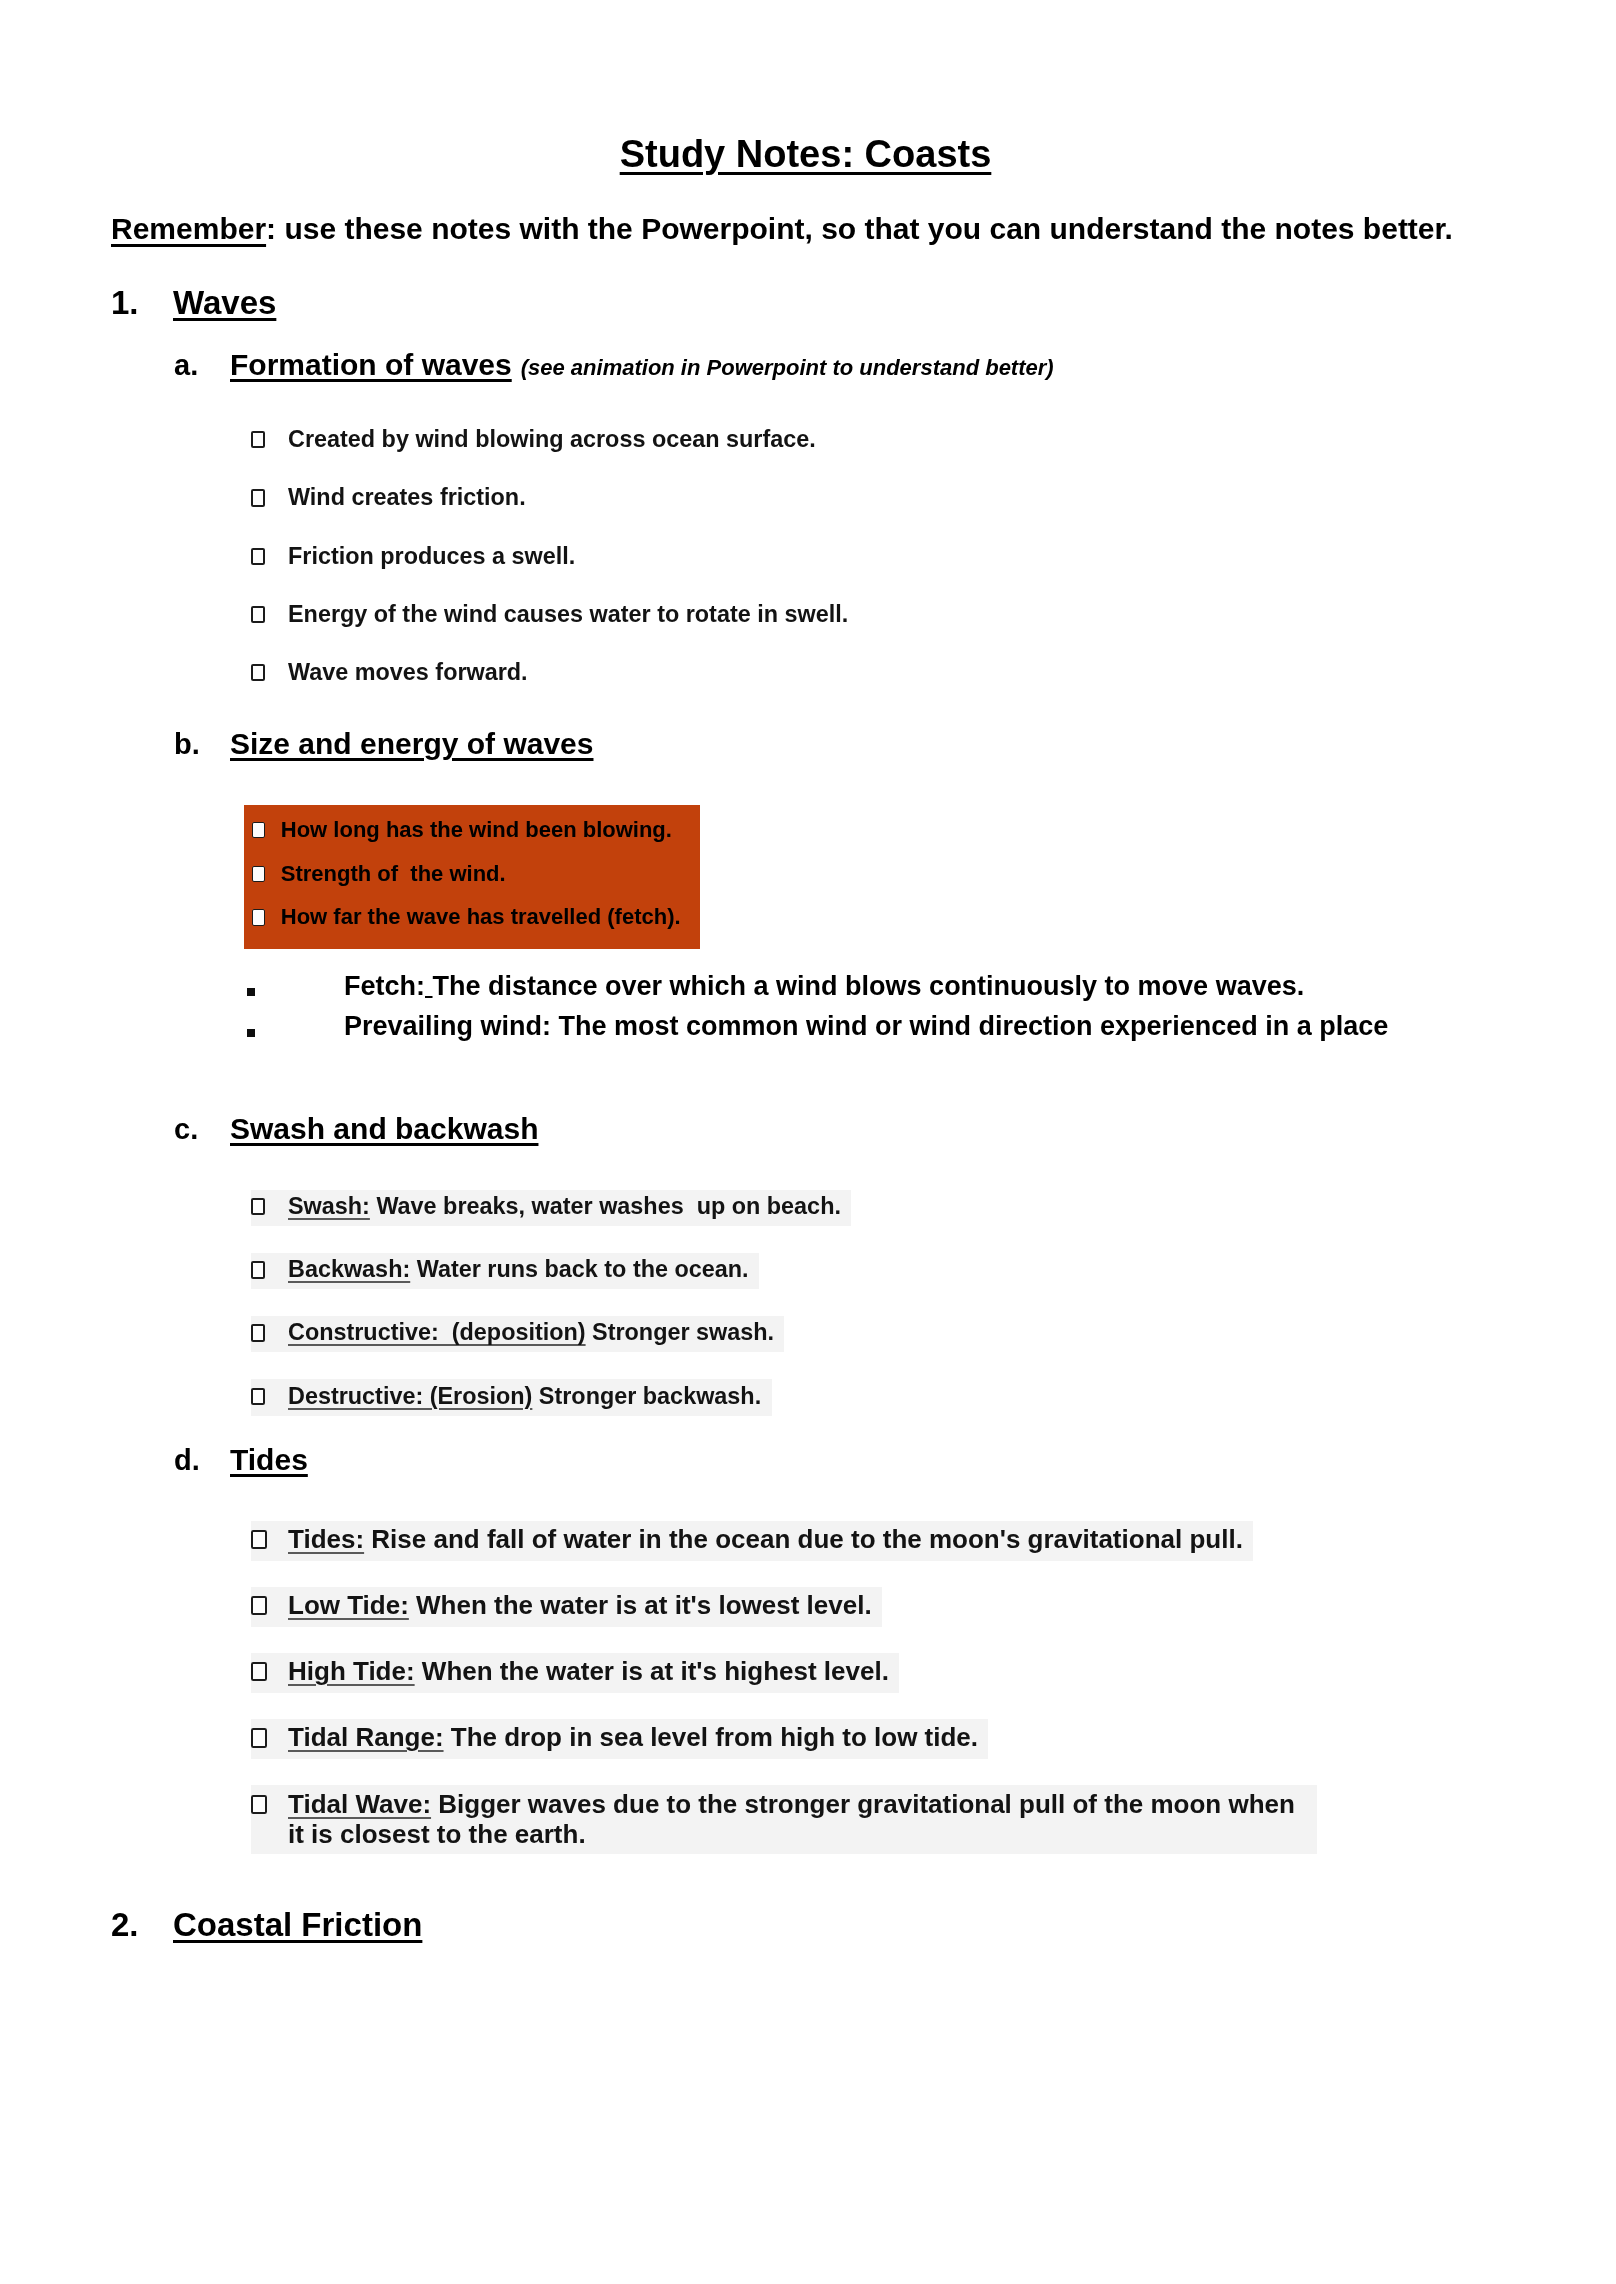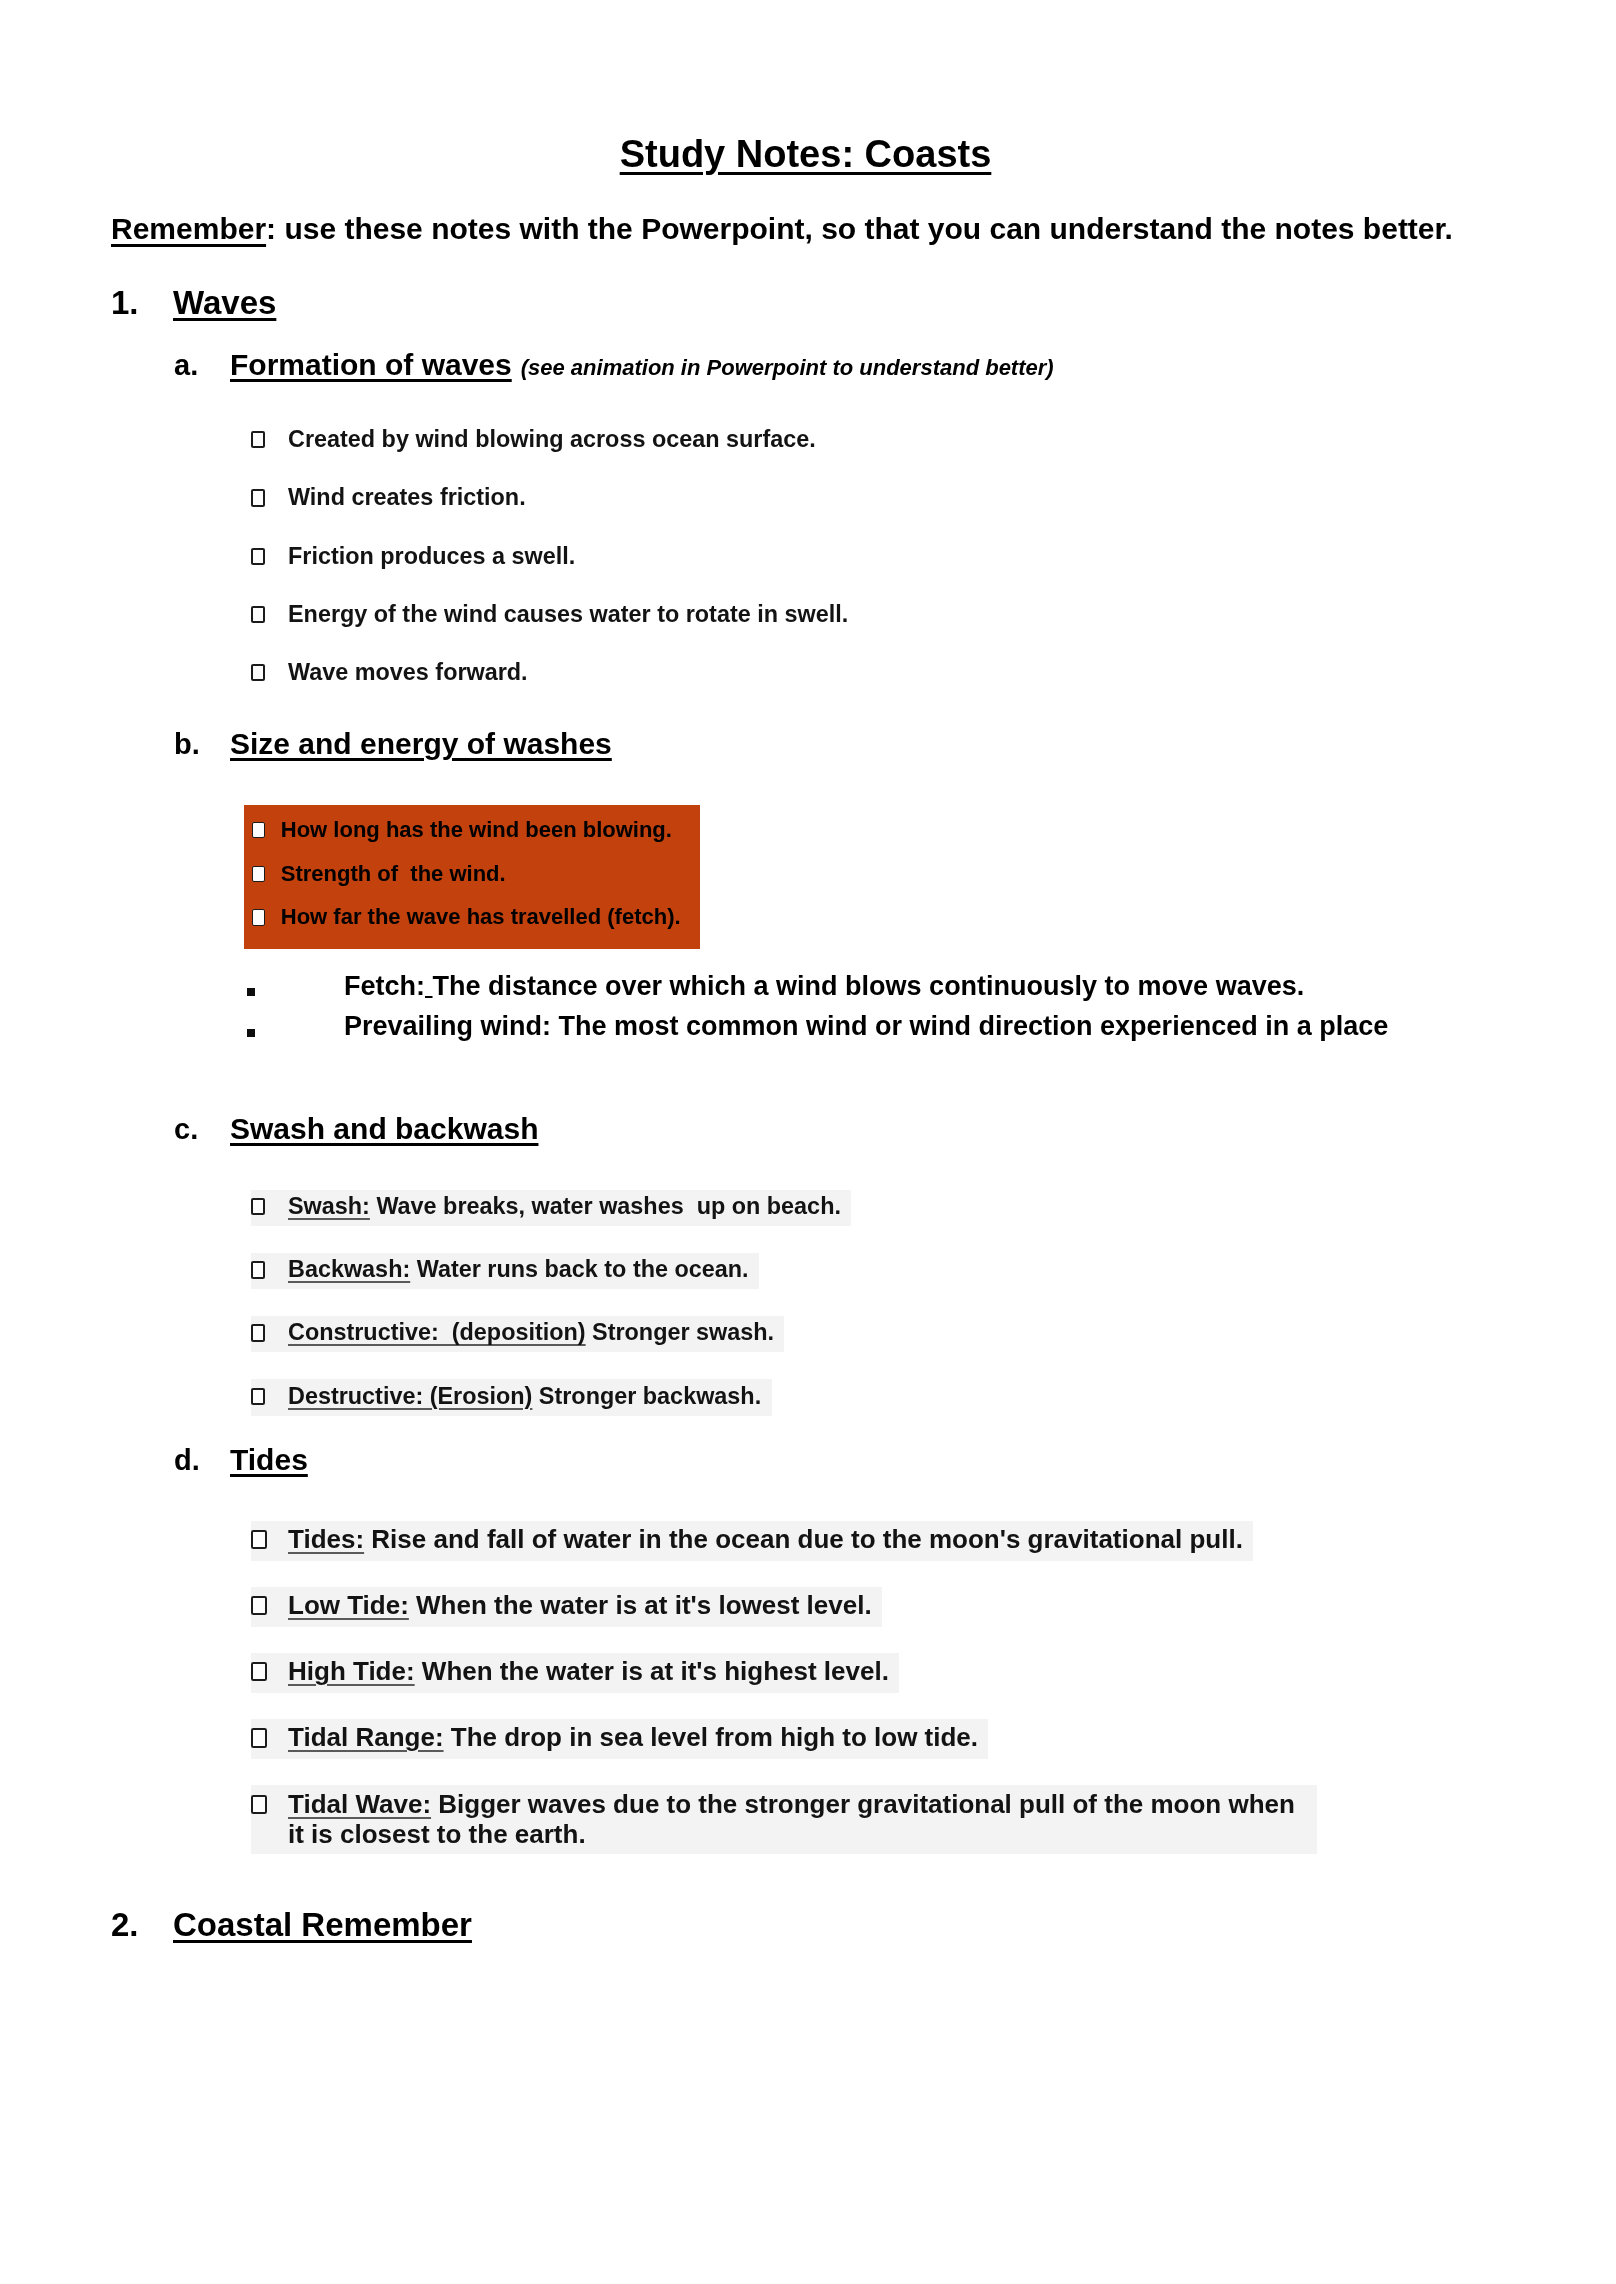--- a/index.html
+++ b/index.html
@@ -151,21 +151,21 @@
       <p class="paste"><span>Energy of the wind causes water to rotate in swell.</span></p>
     </li>
     <li>
       <span class="bcol"><i class="cb-icon"></i></span>
       <p class="paste"><span>Wave moves forward.</span></p>
     </li>
   </ul>
 
   <div class="sub-row">
     <span class="sub-letter">b.</span>
-    <span class="u-head">Size and energy of washes</span>
+    <span class="u-head">Size and energy of waves</span>
   </div>
 
   <ul class="block-b">
     <li>
       <span class="bcol"><i class="cb-icon"></i></span>
       <p><span>How long has the wind been blowing.</span></p>
     </li>
     <li>
       <span class="bcol"><i class="cb-icon"></i></span>
       <p><span>Strength of  the wind.</span></p>
@@ -234,17 +234,17 @@
       <p><span class="label-u">Tidal Range:</span><span> The drop in sea level from high to low tide.</span></p>
     </li>
     <li class="stripe paste">
       <span class="bcol"><i class="cb-icon"></i></span>
       <p><span class="label-u">Tidal Wave:</span><span> Bigger waves due to the stronger gravitational pull of the moon when it is closest to the earth.</span></p>
     </li>
   </ul>
 
   <div class="sec-row">
     <span class="sec-num">2.</span>
-    <span class="u-head">Coastal Remember</span>
+    <span class="u-head">Coastal Friction</span>
   </div>
 
 </main>
 
 
 </body></html>

